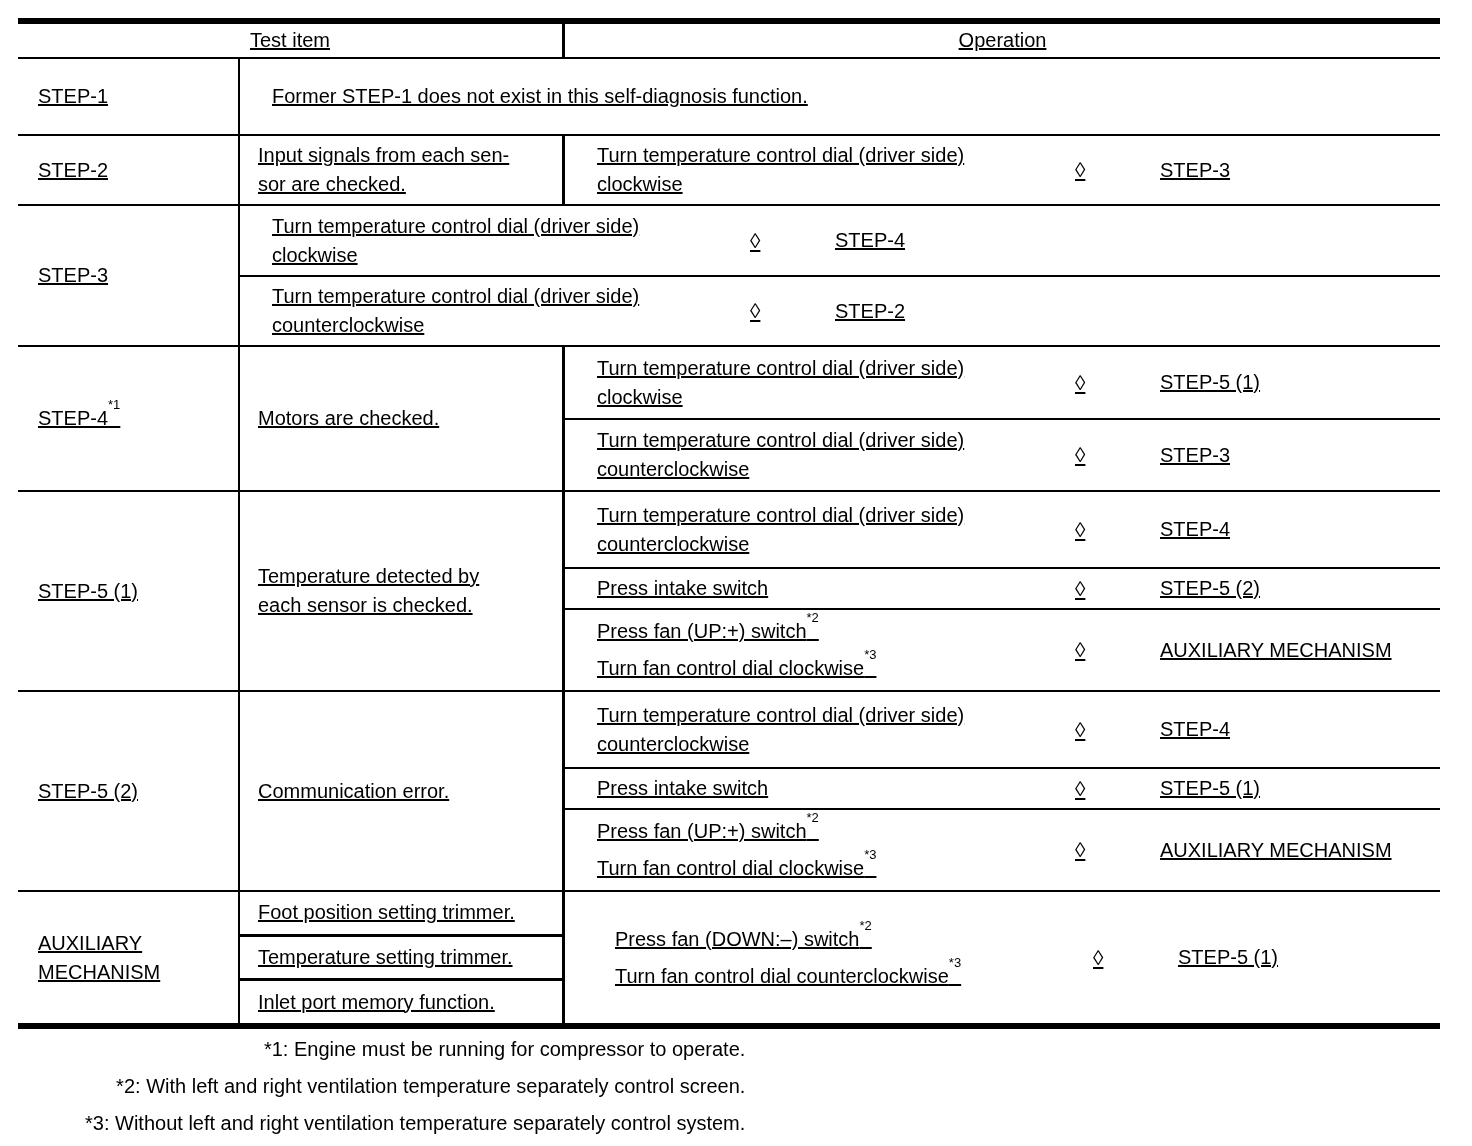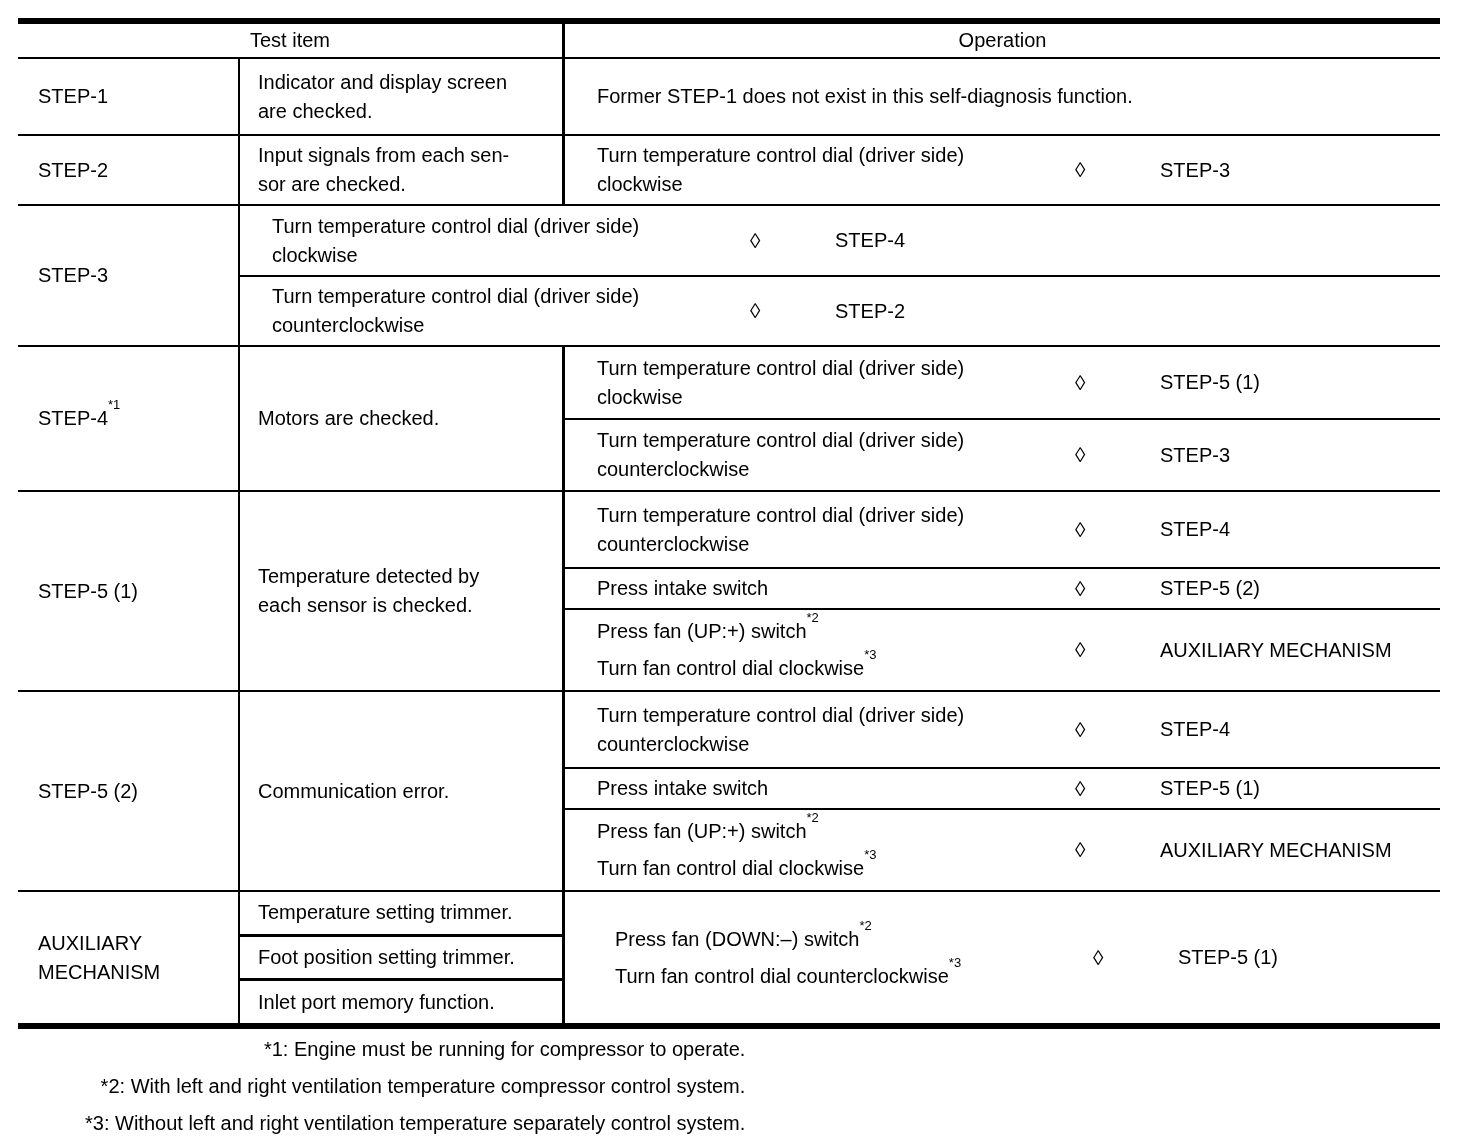--- a/index.html
+++ b/index.html
@@ -3,21 +3,21 @@
 <meta charset="utf-8">
 <style>
   * { box-sizing: border-box; }
   html, body { margin: 0; padding: 0; background: #fff; }
   .page {
     position: relative; width: 1472px; height: 1146px; background: #ffffff;
     font-family: "Liberation Sans", sans-serif; color: #000;
   }
   .table-wrap {
     position: absolute; left: 18px; top: 18px; width: 1422px;
-    border-top: 6px solid #000; border-bottom: 6px solid #000;
+    border-top: 6px solid #000; border-bottom: 6px solid #000; text-decoration: underline;
   }
   .header-row { display: flex; height: 35px; border-bottom: 2px solid #000; font-size: 20px; }
   .h-test { width: 547px; border-right: 3px solid #000; display: flex; align-items: center; justify-content: center; }
   .h-op  { flex: 1; display: flex; align-items: center; justify-content: center; }
 
   .trow { display: flex; }
   .trow + .trow { border-top: 2px solid #000; }
 
   .step-col { width: 222px; border-right: 2px solid #000; display: flex; align-items: center; padding-left: 20px; font-size: 20px; }
   .step-label { white-space: pre-line; line-height: 29px; }
@@ -49,26 +49,20 @@
   <div class="table-wrap">
     <div class="header-row">
       <div class="h-test">Test item</div>
       <div class="h-op">Operation</div>
     </div>
     <div id="tbody">
         <div class="trow">
           <div class="step-col">
             <span class="step-label">STEP-1</span>
           </div>
-          <div class="desc-col">
-            <div class="desc-cell">
-              <span class="desc-text">Indicator and display screen
-are checked.</span>
-            </div>
-          </div>
           <div class="ops-col">
             <div class="op-cell" style="height: 75px;">
               <div class="op-text full">
                 <div class="op-line">Former STEP-1 does not exist in this self-diagnosis function.</div>
               </div>
             </div>
           </div>
         </div>
         <div class="trow">
           <div class="step-col">
@@ -213,24 +207,24 @@
             </div>
           </div>
         </div>
         <div class="trow">
           <div class="step-col">
             <span class="step-label">AUXILIARY
 MECHANISM</span>
           </div>
           <div class="desc-col">
             <div class="desc-cell">
+              <span class="desc-text">Foot position setting trimmer.</span>
+            </div>
+            <div class="desc-cell">
               <span class="desc-text">Temperature setting trimmer.</span>
-            </div>
-            <div class="desc-cell">
-              <span class="desc-text">Foot position setting trimmer.</span>
             </div>
             <div class="desc-cell">
               <span class="desc-text">Inlet port memory function.</span>
             </div>
           </div>
           <div class="ops-col">
             <div class="op-cell" style="height: 131px; margin-left: 18px;">
               <div class="op-text wide">
                 <div class="op-line">Press fan (DOWN:–) switch<sup class="sup">*2</sup></div>
                 <div class="op-line">Turn fan control dial counterclockwise<sup class="sup">*3</sup></div>
@@ -238,16 +232,16 @@
               <div class="op-diamond">◊</div>
               <div class="op-target">STEP-5 (1)</div>
             </div>
           </div>
         </div>
       </div>
   </div>
 
   <div class="footnotes">
     <p class="footnote">*1: Engine must be running for compressor to operate.</p>
-    <p class="footnote">*2: With left and right ventilation temperature compressor control system.</p>
+    <p class="footnote">*2: With left and right ventilation temperature separately control screen.</p>
     <p class="footnote">*3: Without left and right ventilation temperature separately control system.</p>
   </div>
 </div>
 
 </body></html>

